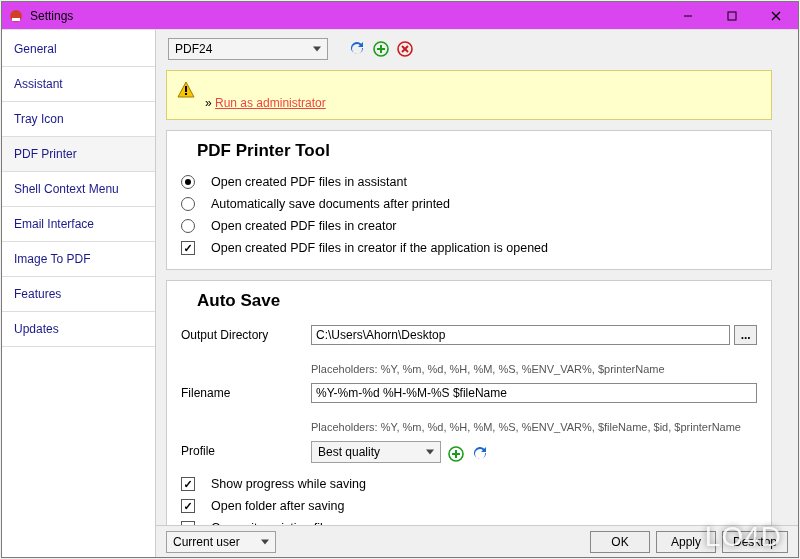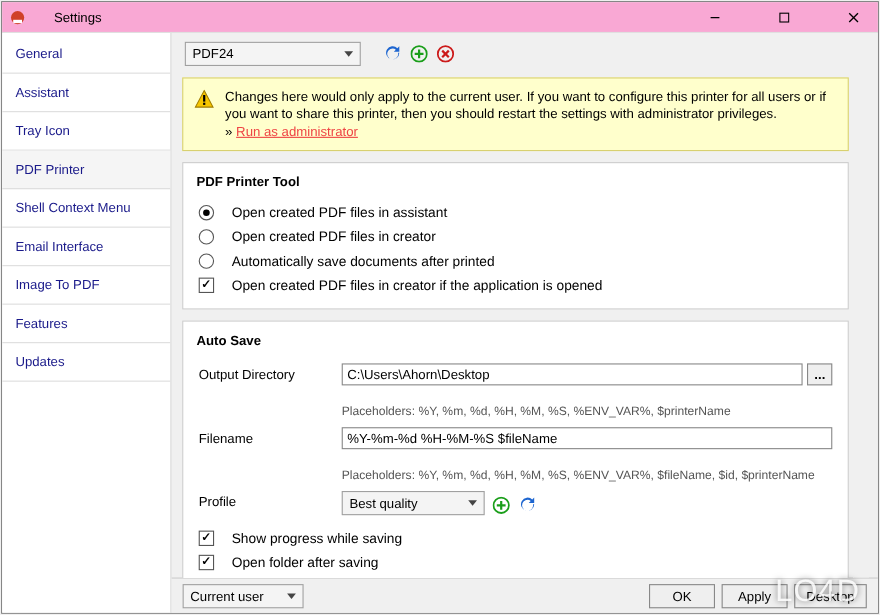--- a/index.html
+++ b/index.html
@@ -19,25 +19,24 @@
     width: 798px;
     height: 557px;
     margin: 1px;
     display: flex;
     flex-direction: column;
   }
   .titlebar {
     height: 28px;
     display: flex;
     align-items: center;
-    background: #f9a8d4;
+    background: #d946ef;
     border-bottom: 1px solid #e0e0e0;
     font-size: 12px;
     color: #000;
-    gap: 19px;
   }
   .titlebar .app-icon {
     width: 16px; height:16px; margin: 0 6px;
     display:inline-flex; align-items:center; justify-content:center;
   }
   .titlebar .title { flex: 0 0 auto; }
   .titlebar .spacer { flex:1; }
   .winbtn {
     width: 44px; height: 28px;
     display:inline-flex; align-items:center; justify-content:center;
@@ -130,22 +129,22 @@
     margin-top:2px;
   }
   .alert a { color:#ef4444; text-decoration:underline; cursor:pointer;}
   .panel {
     background:#fff;
     border:1px solid #ccc;
     margin:0 4px 10px 2px;
     padding:8px 12px 10px 12px;
   }
   .panel h2 {
-    margin:2px 0 10px 0;
-    font-size:12px;
+    margin:2px 0 10px 18px;
+    font-size:17px;
     font-weight:bold;
   }
   .radio-row, .check-row {
     display:flex;
     align-items:center;
     gap:16px;
     padding:4px 2px;
     font-size:12.5px;
   }
   .ctrl {
@@ -290,38 +289,38 @@
 
         <div class="alert">
           <span class="warn-icon">
             <svg width="18" height="18" viewBox="0 0 18 18">
                 <polygon points="9,1 17,16 1,16" fill="#f7c600" stroke="#a07c00" stroke-width="1"></polygon>
                 <rect x="8" y="5" width="2" height="6" fill="#000"></rect>
                 <rect x="8" y="12" width="2" height="2" fill="#000"></rect>
               </svg>
           </span>
           <div>
-            <span>Changes here would only apply to the current user. If you want to configure this printer for all users or if you want to share this printer, then you should restart the settings with administrator privileges.</span><br>
+            <br>
             <span>» </span><a>Run as administrator</a>
           </div>
         </div>
 
         <div class="panel">
           <h2>PDF Printer Tool</h2>
           <div class="radio-row">
             <span class="ctrl radio checked"></span>
             <span>Open created PDF files in assistant</span>
           </div>
           <div class="radio-row">
             <span class="ctrl radio"></span>
-            <span>Open created PDF files in creator</span>
+            <span>Automatically save documents after printed</span>
           </div>
           <div class="radio-row">
             <span class="ctrl radio"></span>
-            <span>Automatically save documents after printed</span>
+            <span>Open created PDF files in creator</span>
           </div>
           <div class="check-row">
             <span class="ctrl check checked"></span>
             <span>Open created PDF files in creator if the application is opened</span>
           </div>
         </div>
 
         <div class="panel">
           <h2>Auto Save</h2>
 

